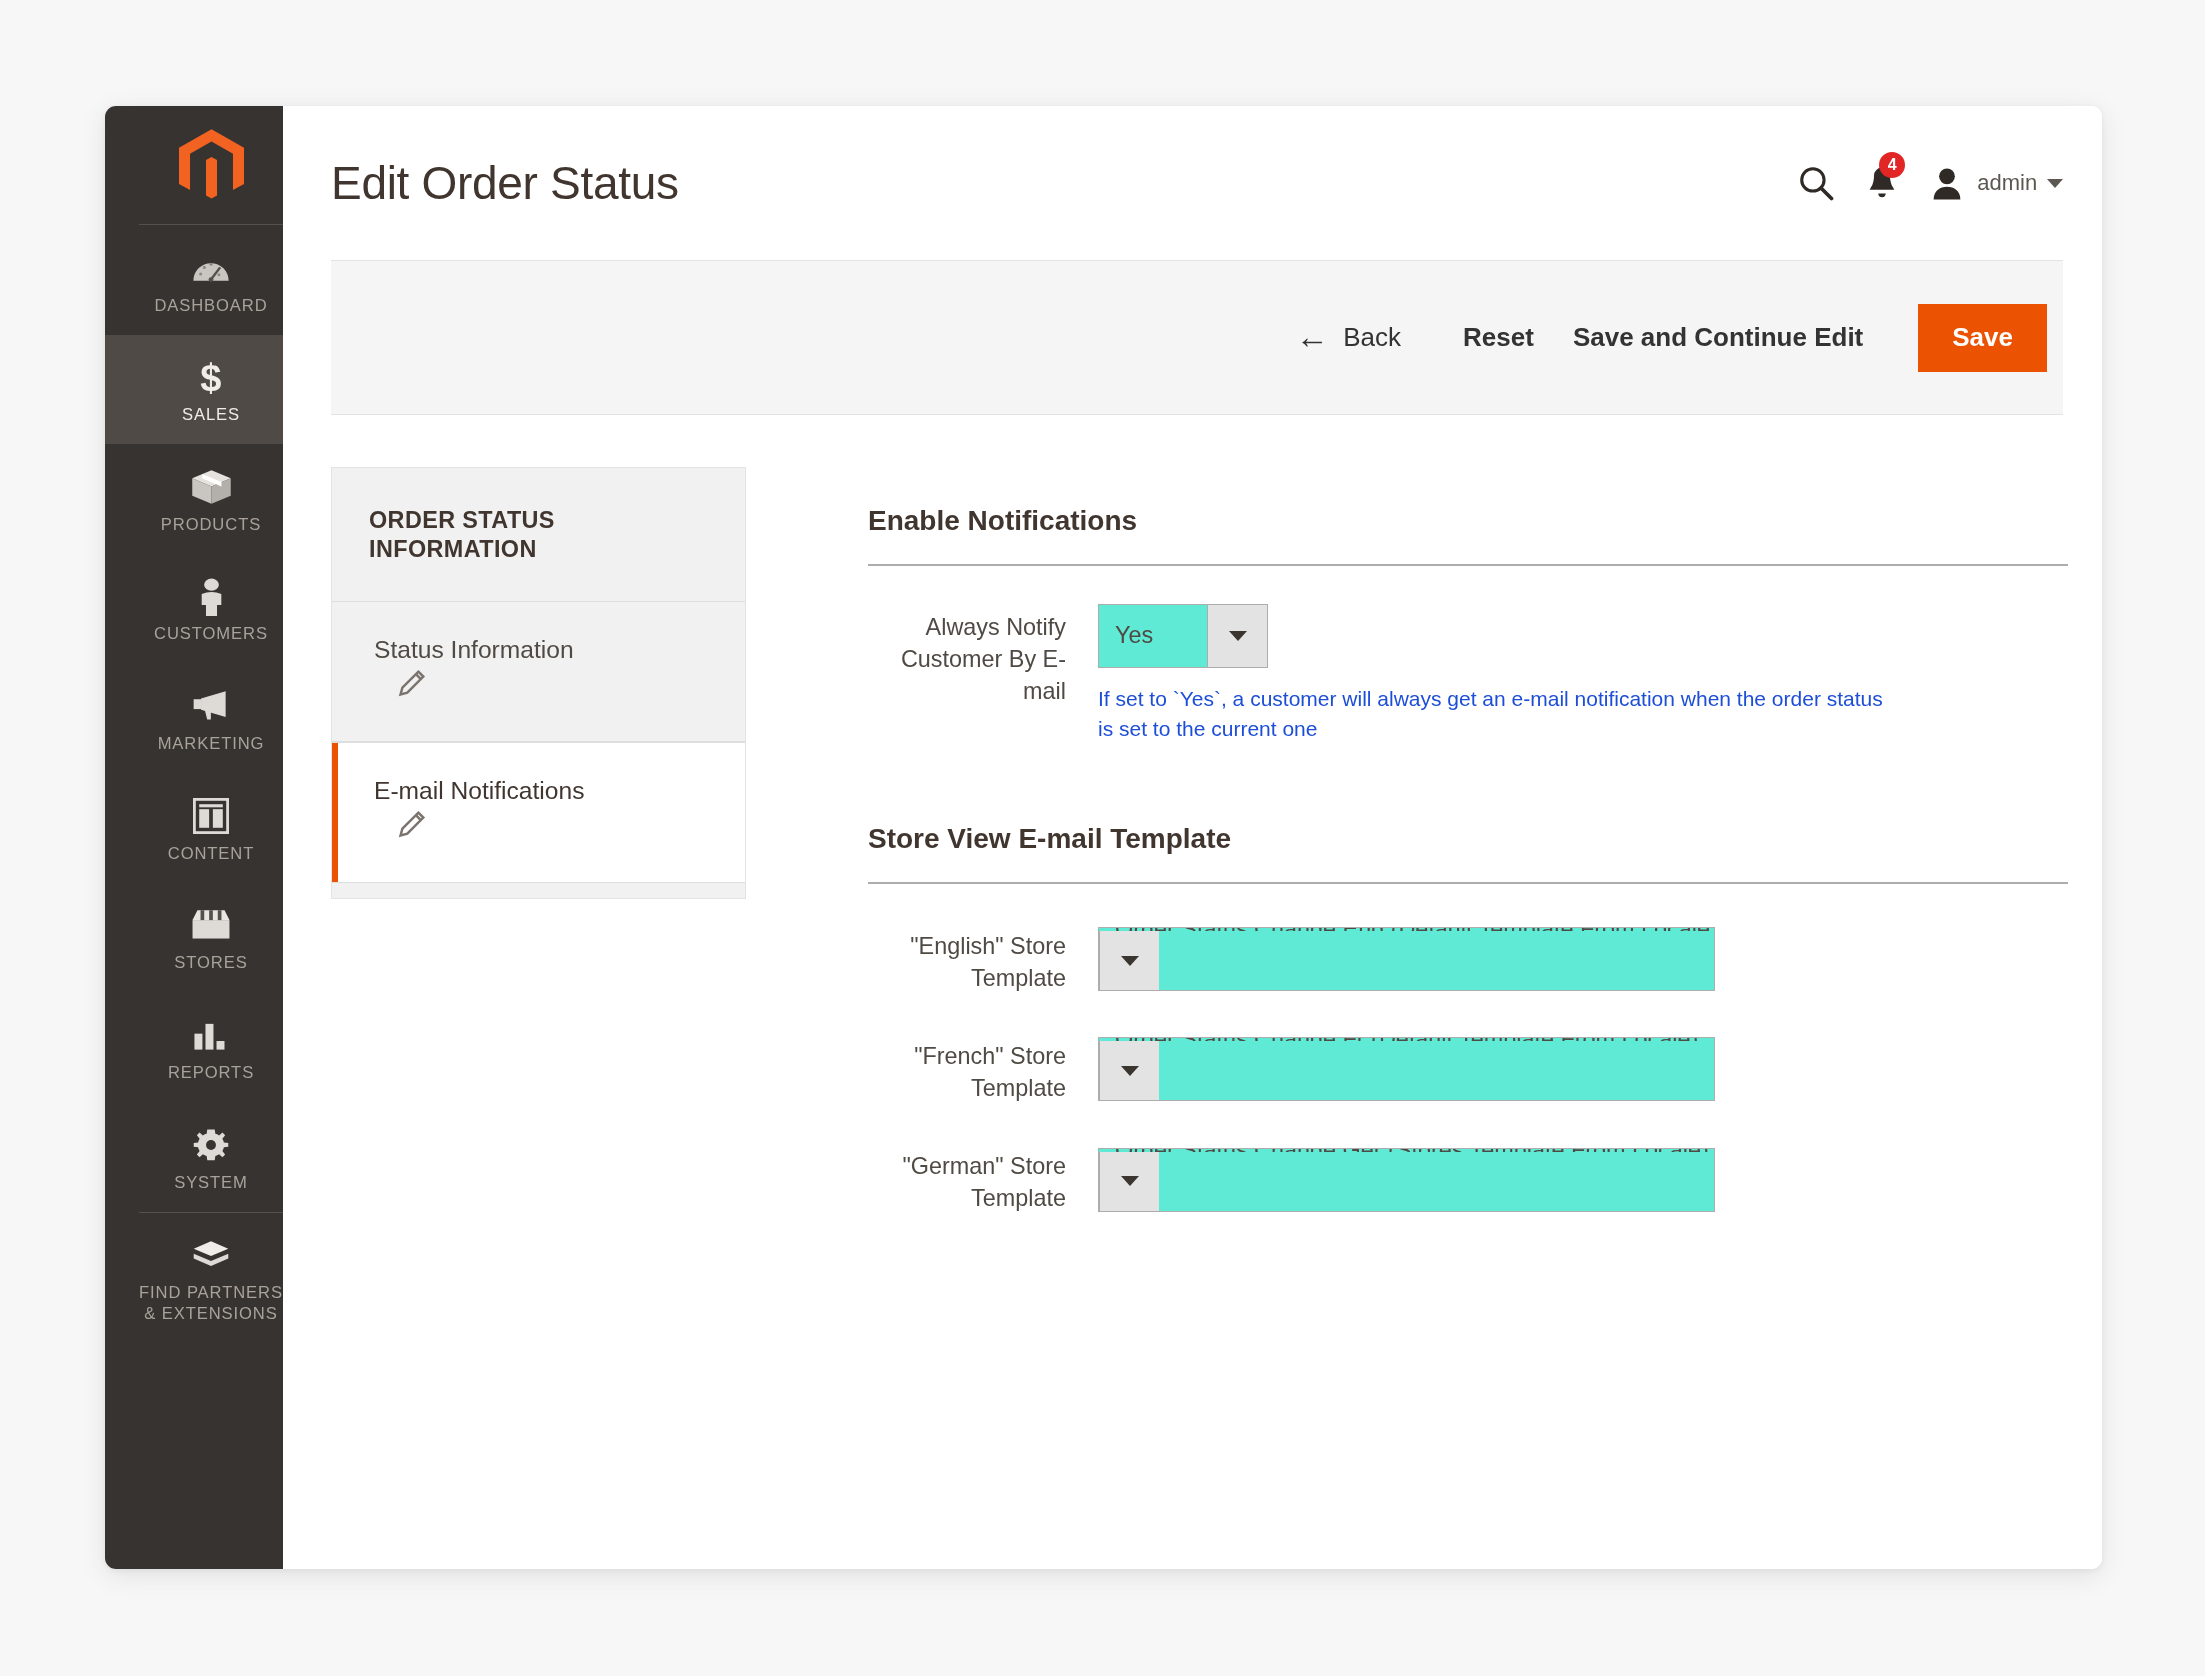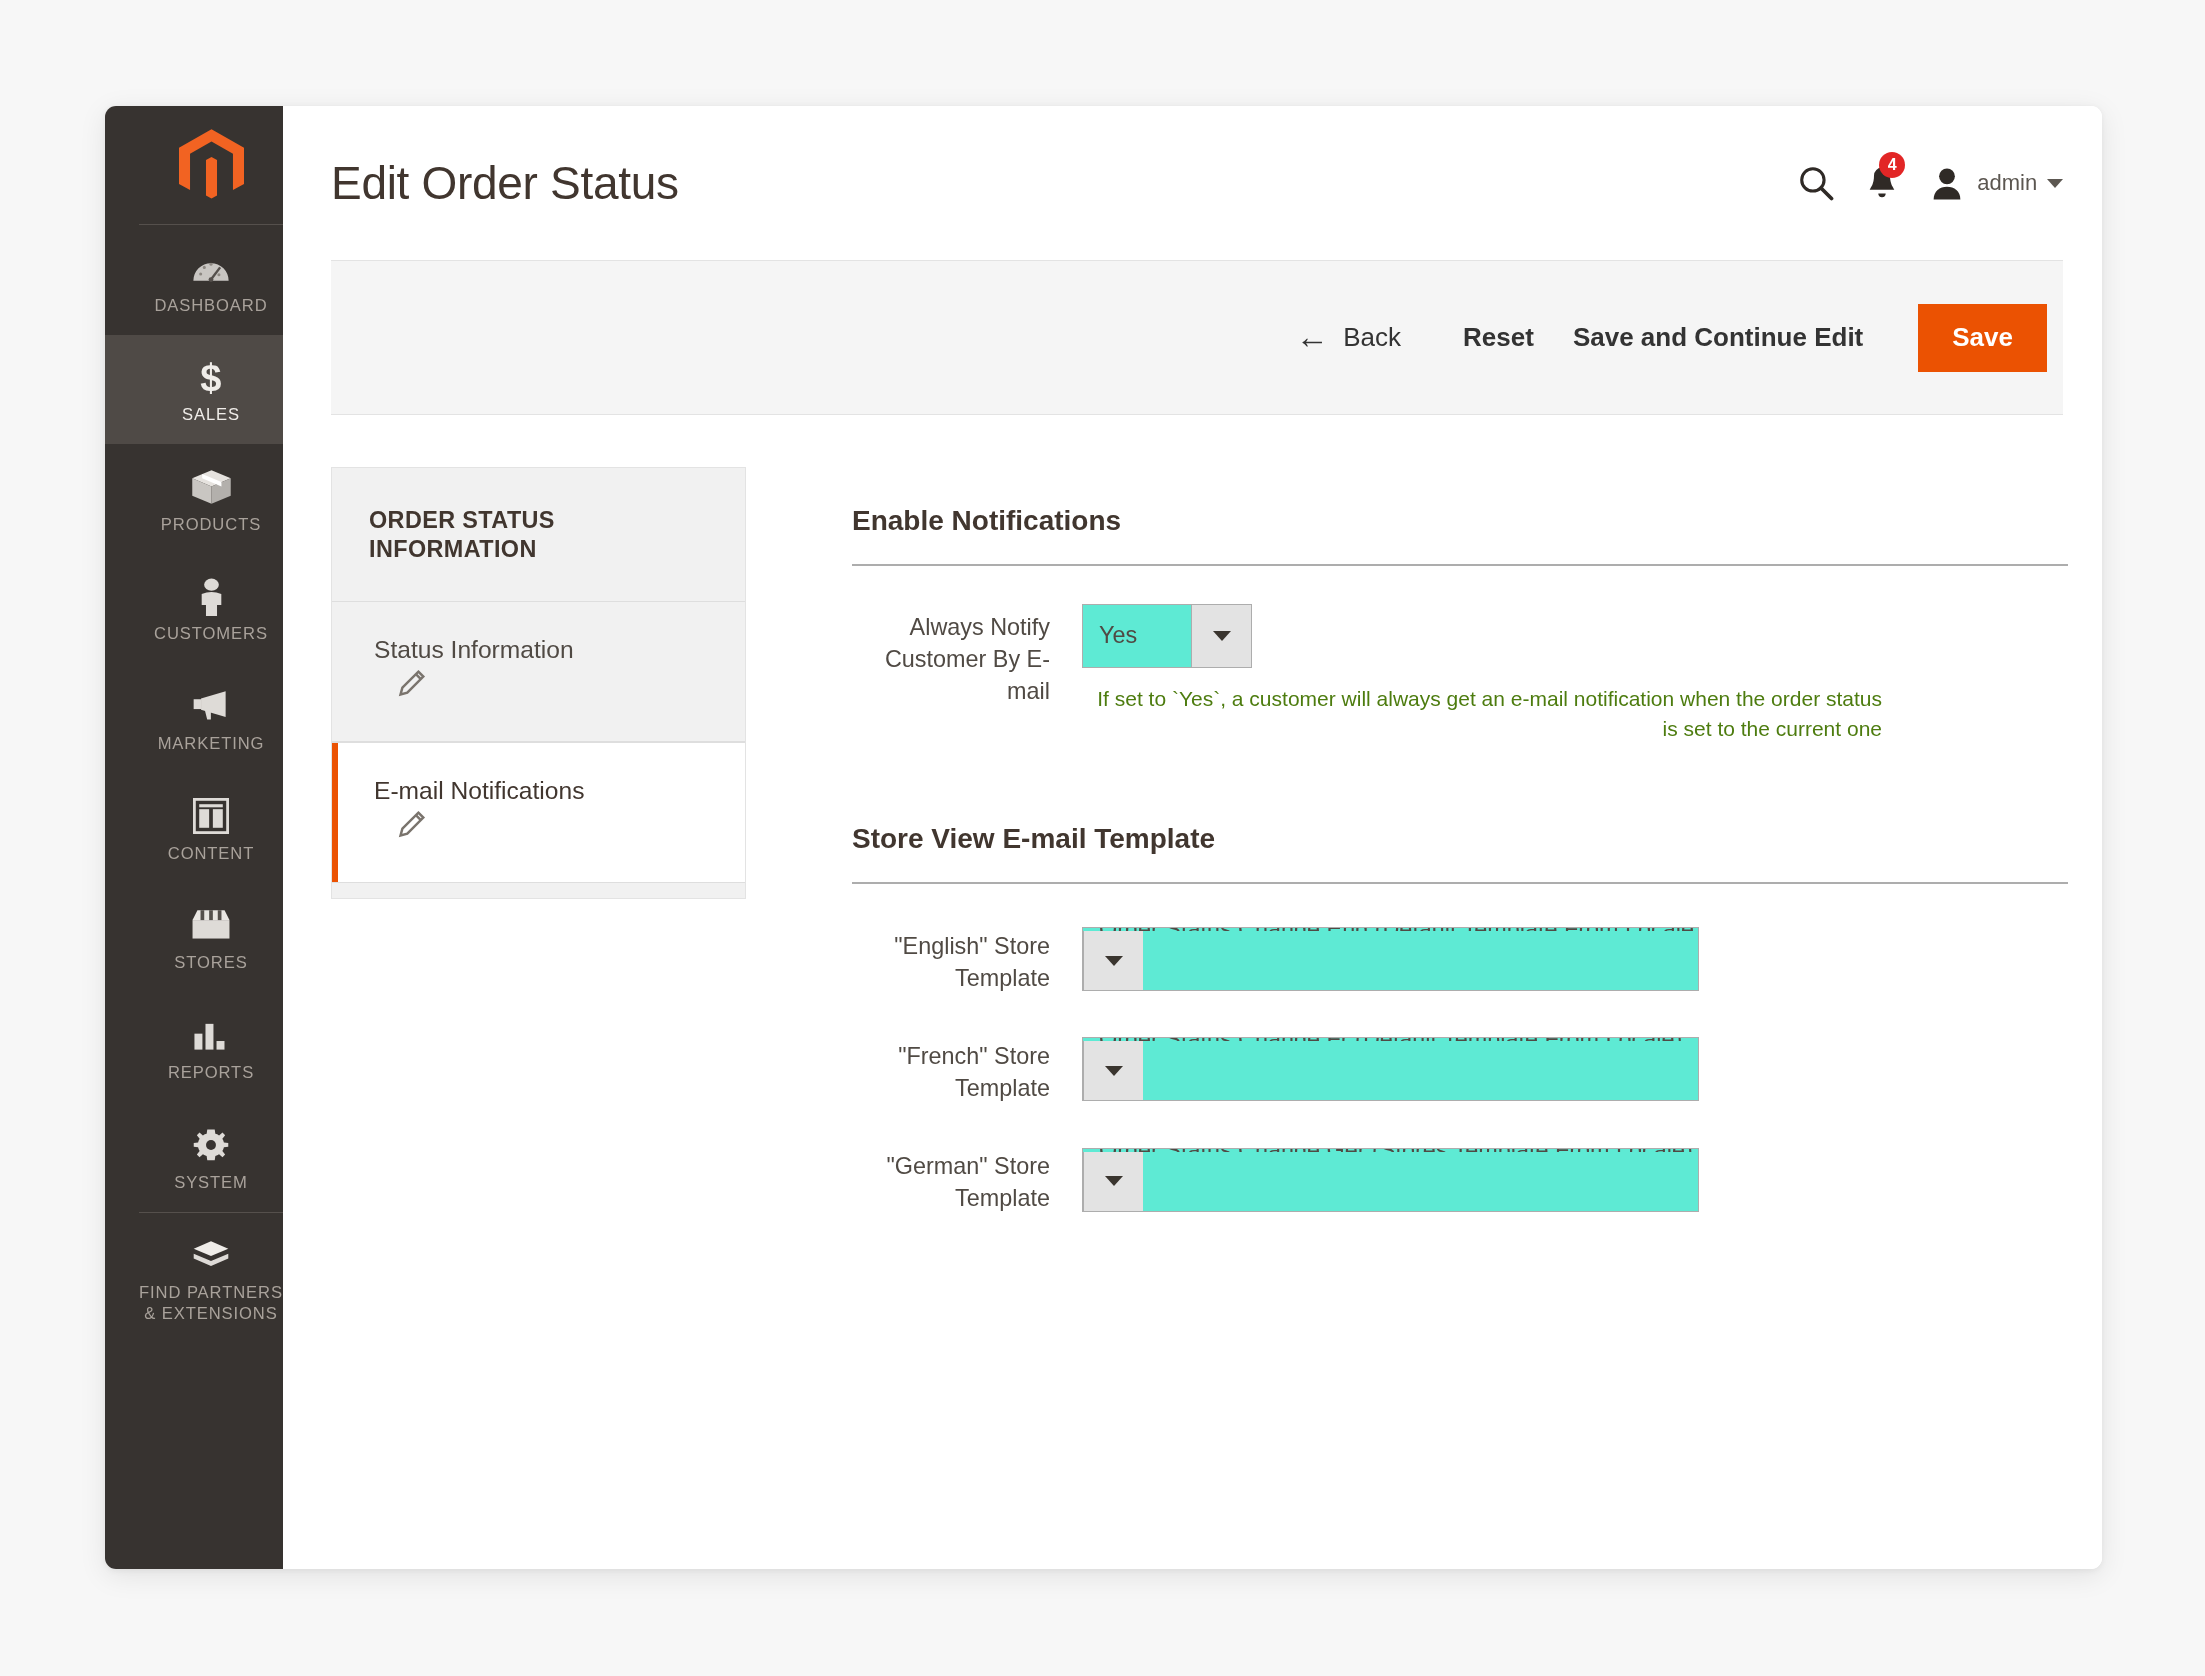--- a/index.html
+++ b/index.html
@@ -191,20 +191,21 @@
     white-space: nowrap;
     font-family: inherit;
   }
 
   
   #body-cols {
     display: flex;
     padding: 0 34px 0 48px;
     margin-top: 52px;
     box-sizing: border-box;
+    gap: 16px;
   }
 
   
   #tab-nav {
     width: 413px;
     flex: 0 0 413px;
     background: #f1f1f1;
     border: 1.2px solid #e3e3e3;
     align-self: flex-start;
   }
@@ -309,23 +310,22 @@
     border-right: 9.2px solid transparent;
     border-top: 10.5px solid #3a352f;
   }
   #notify-select { width: 170px; }
   #notify-select .sel-text { flex: 1; }
 
   .field-note {
     margin-top: 16px;
     font-size: 21px;
     line-height: 1.42;
-    color: #4d7c0f;
+    color: #1d4ed8;
     max-width: 800px;
-    text-align: right;
   }
 
   .template-select { width: 617px; flex-direction: column; }
   .template-select .sel-text { flex: 1; }
 </style>
 </head>
 <body>
 
 <div id="screen">
   <div id="app-window">

